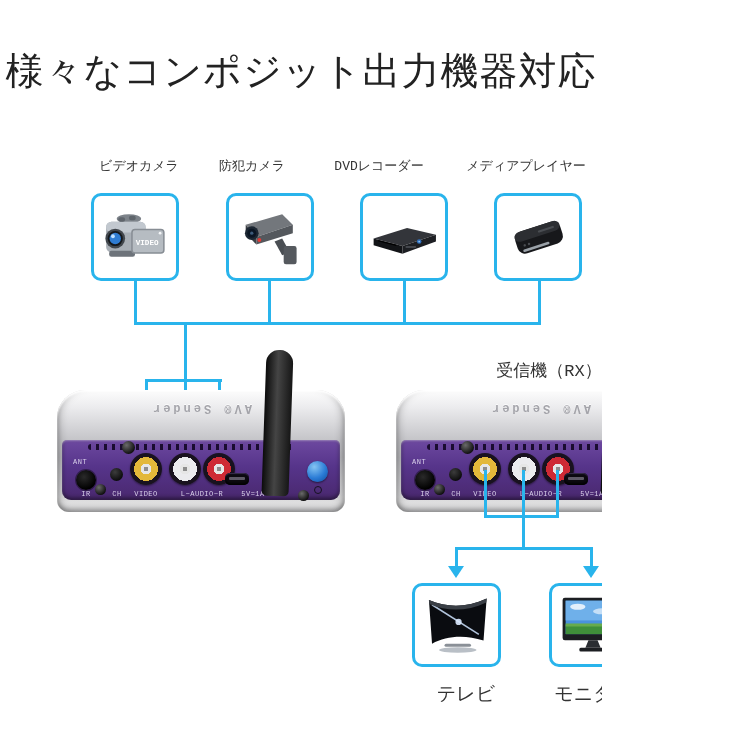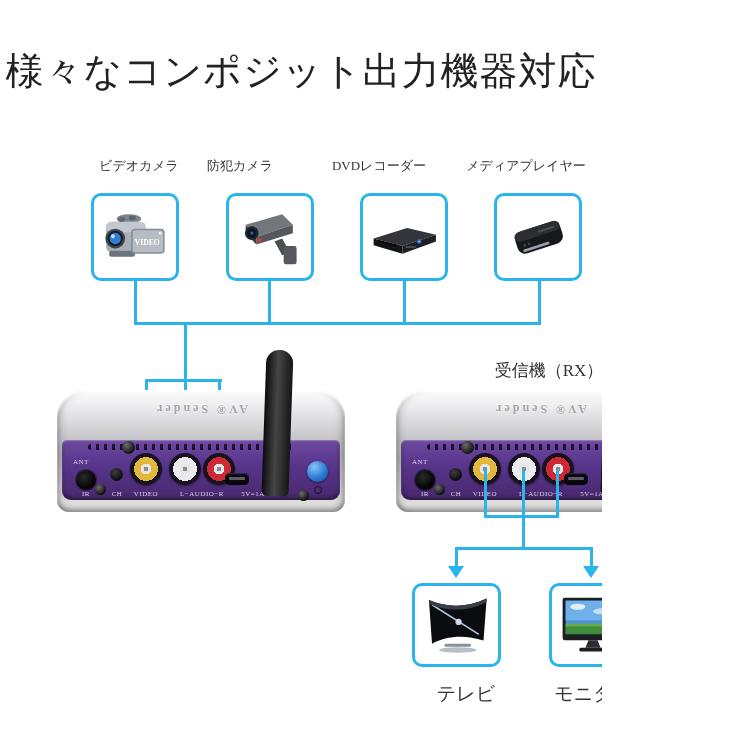--- a/index.html
+++ b/index.html
@@ -1,17 +1,17 @@
 <!DOCTYPE html>
 <html style="--accent: #29b4ec; --purple2: #56348a;"><head>
 <meta charset="utf-8">
 <style>
   html,body{margin:0;padding:0;background:#fff;}
   .stage{position:relative;width:602px;height:750px;background:#fff;overflow:hidden;
-         font-family:Liberation Serif, serif;}
+         font-family:Liberation Mono, monospace;}
   :root{--accent:#29b4ec;--purple1:#6d49a0;--purple2:#5a3787;--purple3:#49286e;}
 
   
   .title{position:absolute;top:46px;left:50%;transform:translateX(-50%);
          font-size:38px;color:#222;letter-spacing:1px;white-space:nowrap;}
   .src-label{position:absolute;top:157px;transform:translateX(-50%);
          font-size:13px;color:#333;white-space:nowrap;text-align:right;}
   .flow-label{position:absolute;font-size:19px;color:#333;white-space:nowrap;}
   .dev-caption{position:absolute;transform:translateX(-50%);
          font-size:17px;color:#333;white-space:nowrap;}
@@ -69,21 +69,21 @@
          background:linear-gradient(90deg,#0b0b0b 0%,#454545 45%,#161616 100%);}
 </style>
 </head>
 <body>
 
 <div class="stage">
 
   <div class="title">様々なコンポジット出力機器対応</div>
 
   <div class="src-label" style="left:139px;">ビデオカメラ</div>
-  <div class="src-label" style="left:240px;">防犯カメラ</div>
+  <div class="src-label" style="left:252px;">防犯カメラ</div>
   <div class="src-label" style="left:526px;">メディアプレイヤー</div>
   <div class="src-label" style="left:379px;">DVDレコーダー</div>
 
   <div class="frame" style="left:91px;top:193px;width:88px;height:88px;">
     <svg width="76" height="76" viewBox="0 0 100 100">
       <ellipse cx="42" cy="26" rx="16" ry="6" fill="#7d838a"></ellipse>
       <rect x="12" y="30" width="52" height="40" rx="7" fill="#a9afb6"></rect>
       <rect x="12" y="30" width="52" height="14" rx="7" fill="#c2c8cf"></rect>
       <rect x="28" y="24" width="9" height="6" rx="3" fill="#5f656c"></rect>
       <rect x="42" y="22" width="9" height="6" rx="3" fill="#5f656c"></rect>

